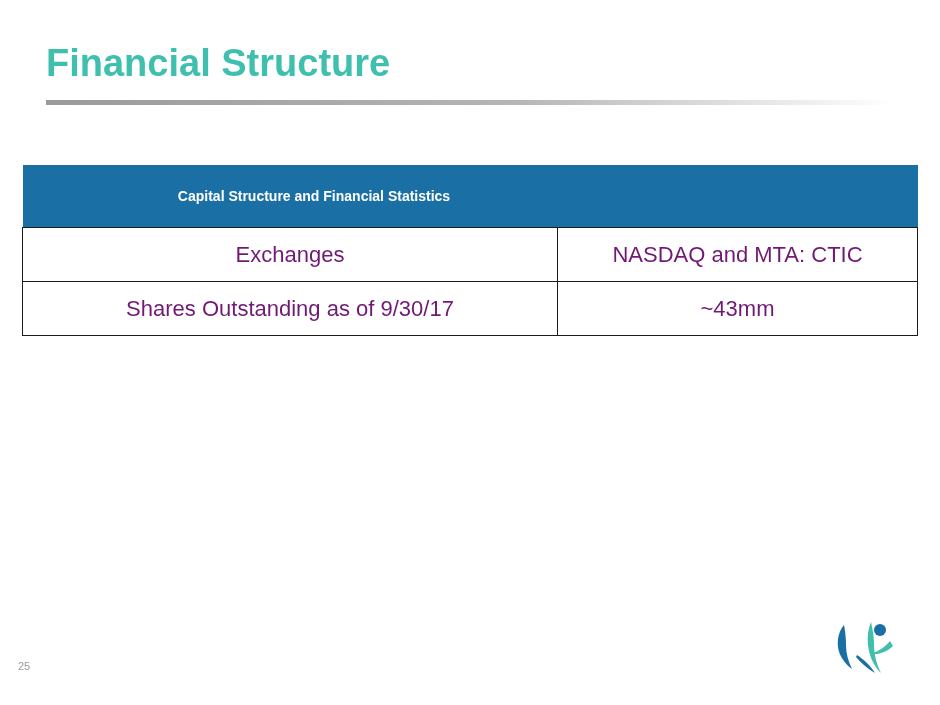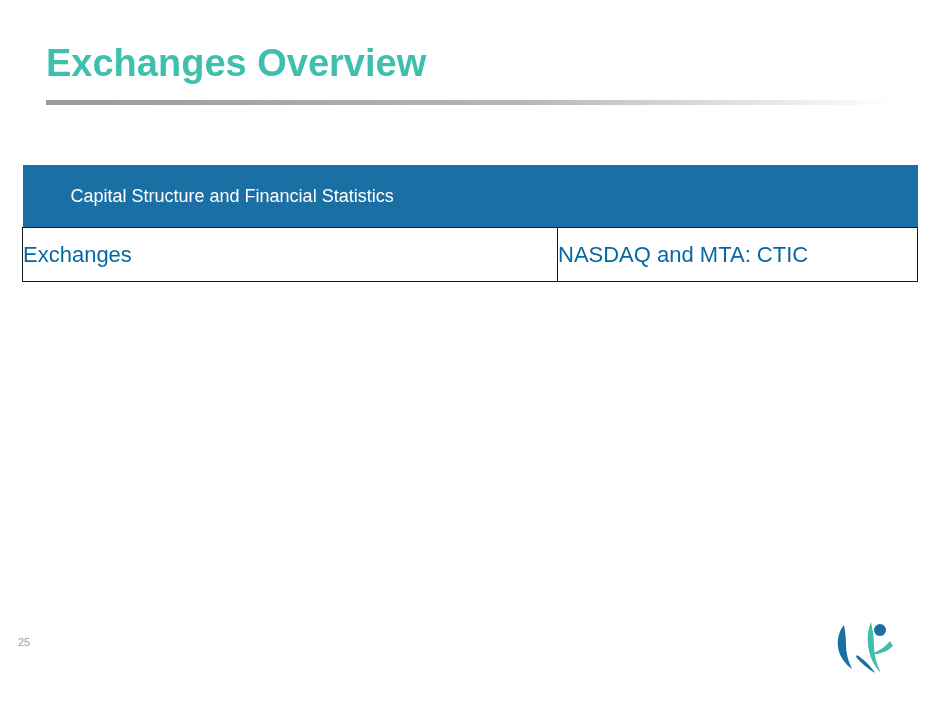--- a/index.html
+++ b/index.html
@@ -56,73 +56,77 @@
   }
   .col-left { width: 535px; }
   .col-right { width: 360px; }
 
   tr.header-row td {
     background: #1a6fa4;
     border: none;
     height: 62px;
   }
   tr.header-row td.hdr-left {
-    text-align: left;
+    text-align: center;
     color: #ffffff;
-    font-size: 18px;
-    font-weight: normal;
+    font-size: 14px;
+    font-weight: bold;
     padding-left: 48px;
   }
   tr.header-row td.hdr-right {
     background: #1a6fa4;
   }
   tr.data-row td {
     height: 53px;
-    text-align: left;
+    text-align: center;
     font-size: 22px;
-    color: #0369a1;
+    color: #701a75;
     background: #ffffff;
   }
   .page-number {
     position: absolute;
     left: 18px;
-    top: 636px;
+    top: 660px;
     font-size: 11px;
     color: #9a9a9a;
   }
   .logo {
     position: absolute;
     right: 38px;
     bottom: 22px;
     width: 72px;
     height: 62px;
   }
 </style>
 </head>
 <body>
 
 <div class="slide">
 
-  <div class="title">Exchanges Overview</div>
+  <div class="title">Financial Structure</div>
   <div class="title-rule"></div>
 
   <div class="table-wrap">
     <table class="stats">
       <colgroup>
         <col class="col-left">
         <col class="col-right">
       </colgroup>
       <tbody>
         <tr class="header-row">
           <td class="hdr-left">Capital Structure and Financial Statistics</td>
           <td class="hdr-right"></td>
         </tr>
         <tr class="data-row">
           <td>Exchanges</td>
           <td>NASDAQ and MTA: CTIC</td>
+        </tr>
+        <tr class="data-row">
+          <td>Shares Outstanding as of 9/30/17</td>
+          <td>~43mm</td>
         </tr>
       </tbody>
     </table>
   </div>
 
   <div class="page-number">25</div>
 
   <svg class="logo" viewBox="0 0 72 62" xmlns="http://www.w3.org/2000/svg">
     <path d="M14 4 C9 10 7 18 8 26 C9 34 14 42 22 48 C18 40 16 32 16 24 C16 16 15 9 14 4 Z" fill="#1a6fa4"></path>
     <path d="M41 1 C38 8 37 16 38 24 C39 34 43 44 51 52 C46 42 44 32 44 23 C44 14 42 6 41 1 Z" fill="#3fbfad"></path>

